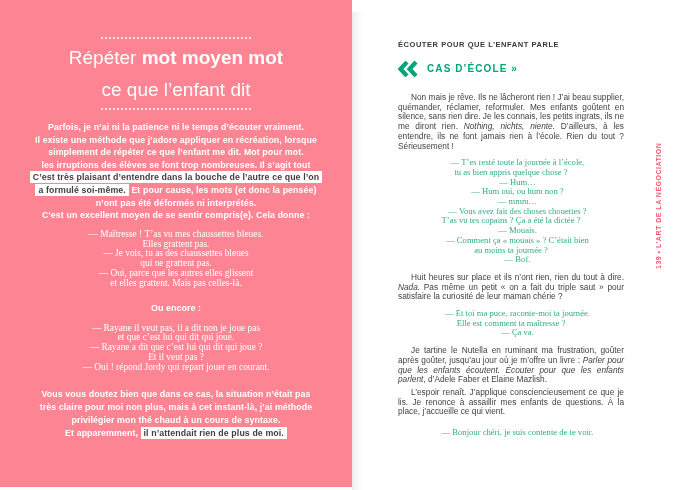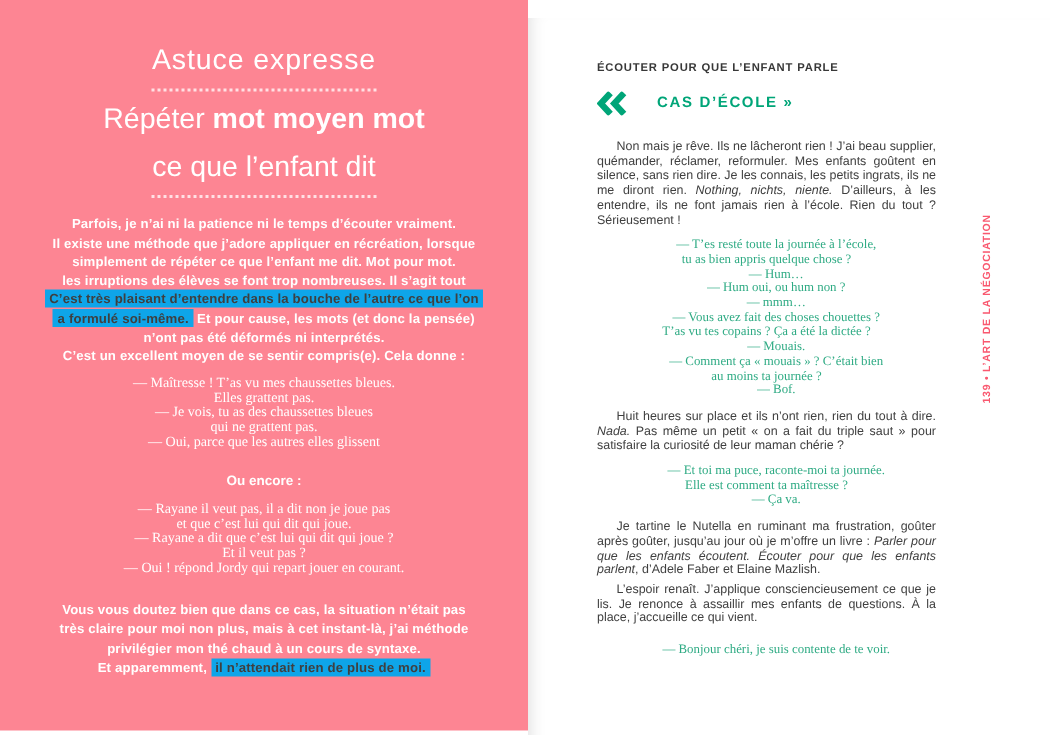--- a/index.html
+++ b/index.html
@@ -11,34 +11,34 @@
              color:#ffffff;text-align:center;box-sizing:border-box;padding-top:30px;}
   .lp-title{margin:0;font-size:19px;font-weight:400;letter-spacing:.6px;line-height:22px;}
   .dotrule{width:150px;margin:7px auto 0;border-bottom:2px dotted rgba(255,255,255,.75);height:0;}
   .lp-subtitle{margin:11px 0 0;font-size:19px;font-weight:400;line-height:16px;}
   .lp-subtitle .b{font-weight:700;}
   .lp-sub2{font-size:19px;font-weight:400;line-height:16px;margin-top:16px;}
   .rule2{margin-top:10px;}
   .lp-body{width:330px;margin:11px auto 0;font-size:8.8px;font-weight:600;
            line-height:12.6px;letter-spacing:.1px;}
   .ln{white-space:nowrap;}
-  .hl{background:#0ea5e9;color:#3f3f3f;padding:1px 3px;}
+  .hl{background:#ffffff;color:#3f3f3f;padding:1px 3px;}
   .lp-dialogue{margin-top:8px;font-family:"Liberation Serif","DejaVu Serif",serif;
                font-size:9.4px;line-height:9.8px;font-weight:400;}
   .lp-dialogue .ln{white-space:nowrap;}
   .lp-ouencore{margin-top:14px;font-size:9px;font-weight:700;}
   .lp-d2{margin-top:11px;}
   .lp-outro{margin-top:15px;line-height:13px;}
 
   
   .page-right{position:absolute;left:352px;top:12px;width:348px;height:490px;background:#ffffff;
               box-sizing:border-box;padding:28px 0 0 46px;color:#3f3f3f;
               box-shadow:inset 10px 0 12px -10px rgba(0,0,0,.16);}
   .rp-header{font-size:7.5px;font-weight:700;letter-spacing:.55px;color:#383838;}
-  .rp-badge{margin-top:11px;display:flex;align-items:center;gap:19px;height:17px;}
+  .rp-badge{margin-top:11px;display:flex;align-items:center;gap:8px;height:17px;}
   .rp-badge .chev{flex:0 0 auto;display:block;}
   .rp-badge .lbl{font-size:10px;font-weight:700;letter-spacing:1.1px;color:#00a578;}
   .rp-p{width:226px;margin:0;font-size:8.3px;line-height:9.7px;text-align:justify;
         text-indent:13px;}
   .rp-p1{margin-top:16px;}
   .rp-p i{font-style:italic;}
   .rp-dialogue{width:226px;margin:7px 0 0;font-family:"Liberation Serif","DejaVu Serif",serif;
                font-size:8.6px;line-height:9.7px;color:#2fab84;text-align:center;}
   .rp-dialogue .sp{padding-left:13px;}
   .rp-dialogue .ct{padding-left:0;}
@@ -49,21 +49,20 @@
               align-items:center;justify-content:center;writing-mode:vertical-rl;
               transform:rotate(180deg);font-size:7px;font-weight:700;letter-spacing:.5px;
               color:#f9586f;white-space:nowrap;}
 </style>
 </head>
 <body>
 
 <div id="spread">
 
   <div class="page-left">
-    <h1 class="lp-title">Astuce expresse</h1>
     <div class="dotrule"></div>
 
     <h2 class="lp-subtitle"><span>Répéter </span><span class="b">mot moyen mot</span></h2>
     <div class="lp-sub2">ce que l’enfant dit</div>
     <div class="dotrule rule2"></div>
 
     <div class="lp-body">
       <div class="ln">Parfois, je n’ai ni la patience ni le temps d’écouter vraiment.</div>
       <div class="ln">Il existe une méthode que j’adore appliquer en récréation, lorsque</div>
       <div class="ln">simplement de répéter ce que l’enfant me dit. Mot pour mot.</div>
@@ -73,20 +72,21 @@
       <div class="ln">n’ont pas été déformés ni interprétés.</div>
       <div class="ln">C’est un excellent moyen de se sentir compris(e). Cela donne :</div>
     </div>
 
     <div class="lp-dialogue">
       <div class="ln">— Maîtresse ! T’as vu mes chaussettes bleues.</div>
       <div class="ln">Elles grattent pas.</div>
       <div class="ln">— Je vois, tu as des chaussettes bleues</div>
       <div class="ln">qui ne grattent pas.</div>
       <div class="ln">— Oui, parce que les autres elles glissent</div>
+      <div class="ln">et elles grattent. Mais pas celles-là.</div>
     </div>
 
     <div class="lp-ouencore">Ou encore :</div>
 
     <div class="lp-dialogue lp-d2">
       <div class="ln">— Rayane il veut pas, il a dit non je joue pas</div>
       <div class="ln">et que c’est lui qui dit qui joue.</div>
       <div class="ln">— Rayane a dit que c’est lui qui dit qui joue ?</div>
       <div class="ln">Et il veut pas ?</div>
       <div class="ln">— Oui ! répond Jordy qui repart jouer en courant.</div>

